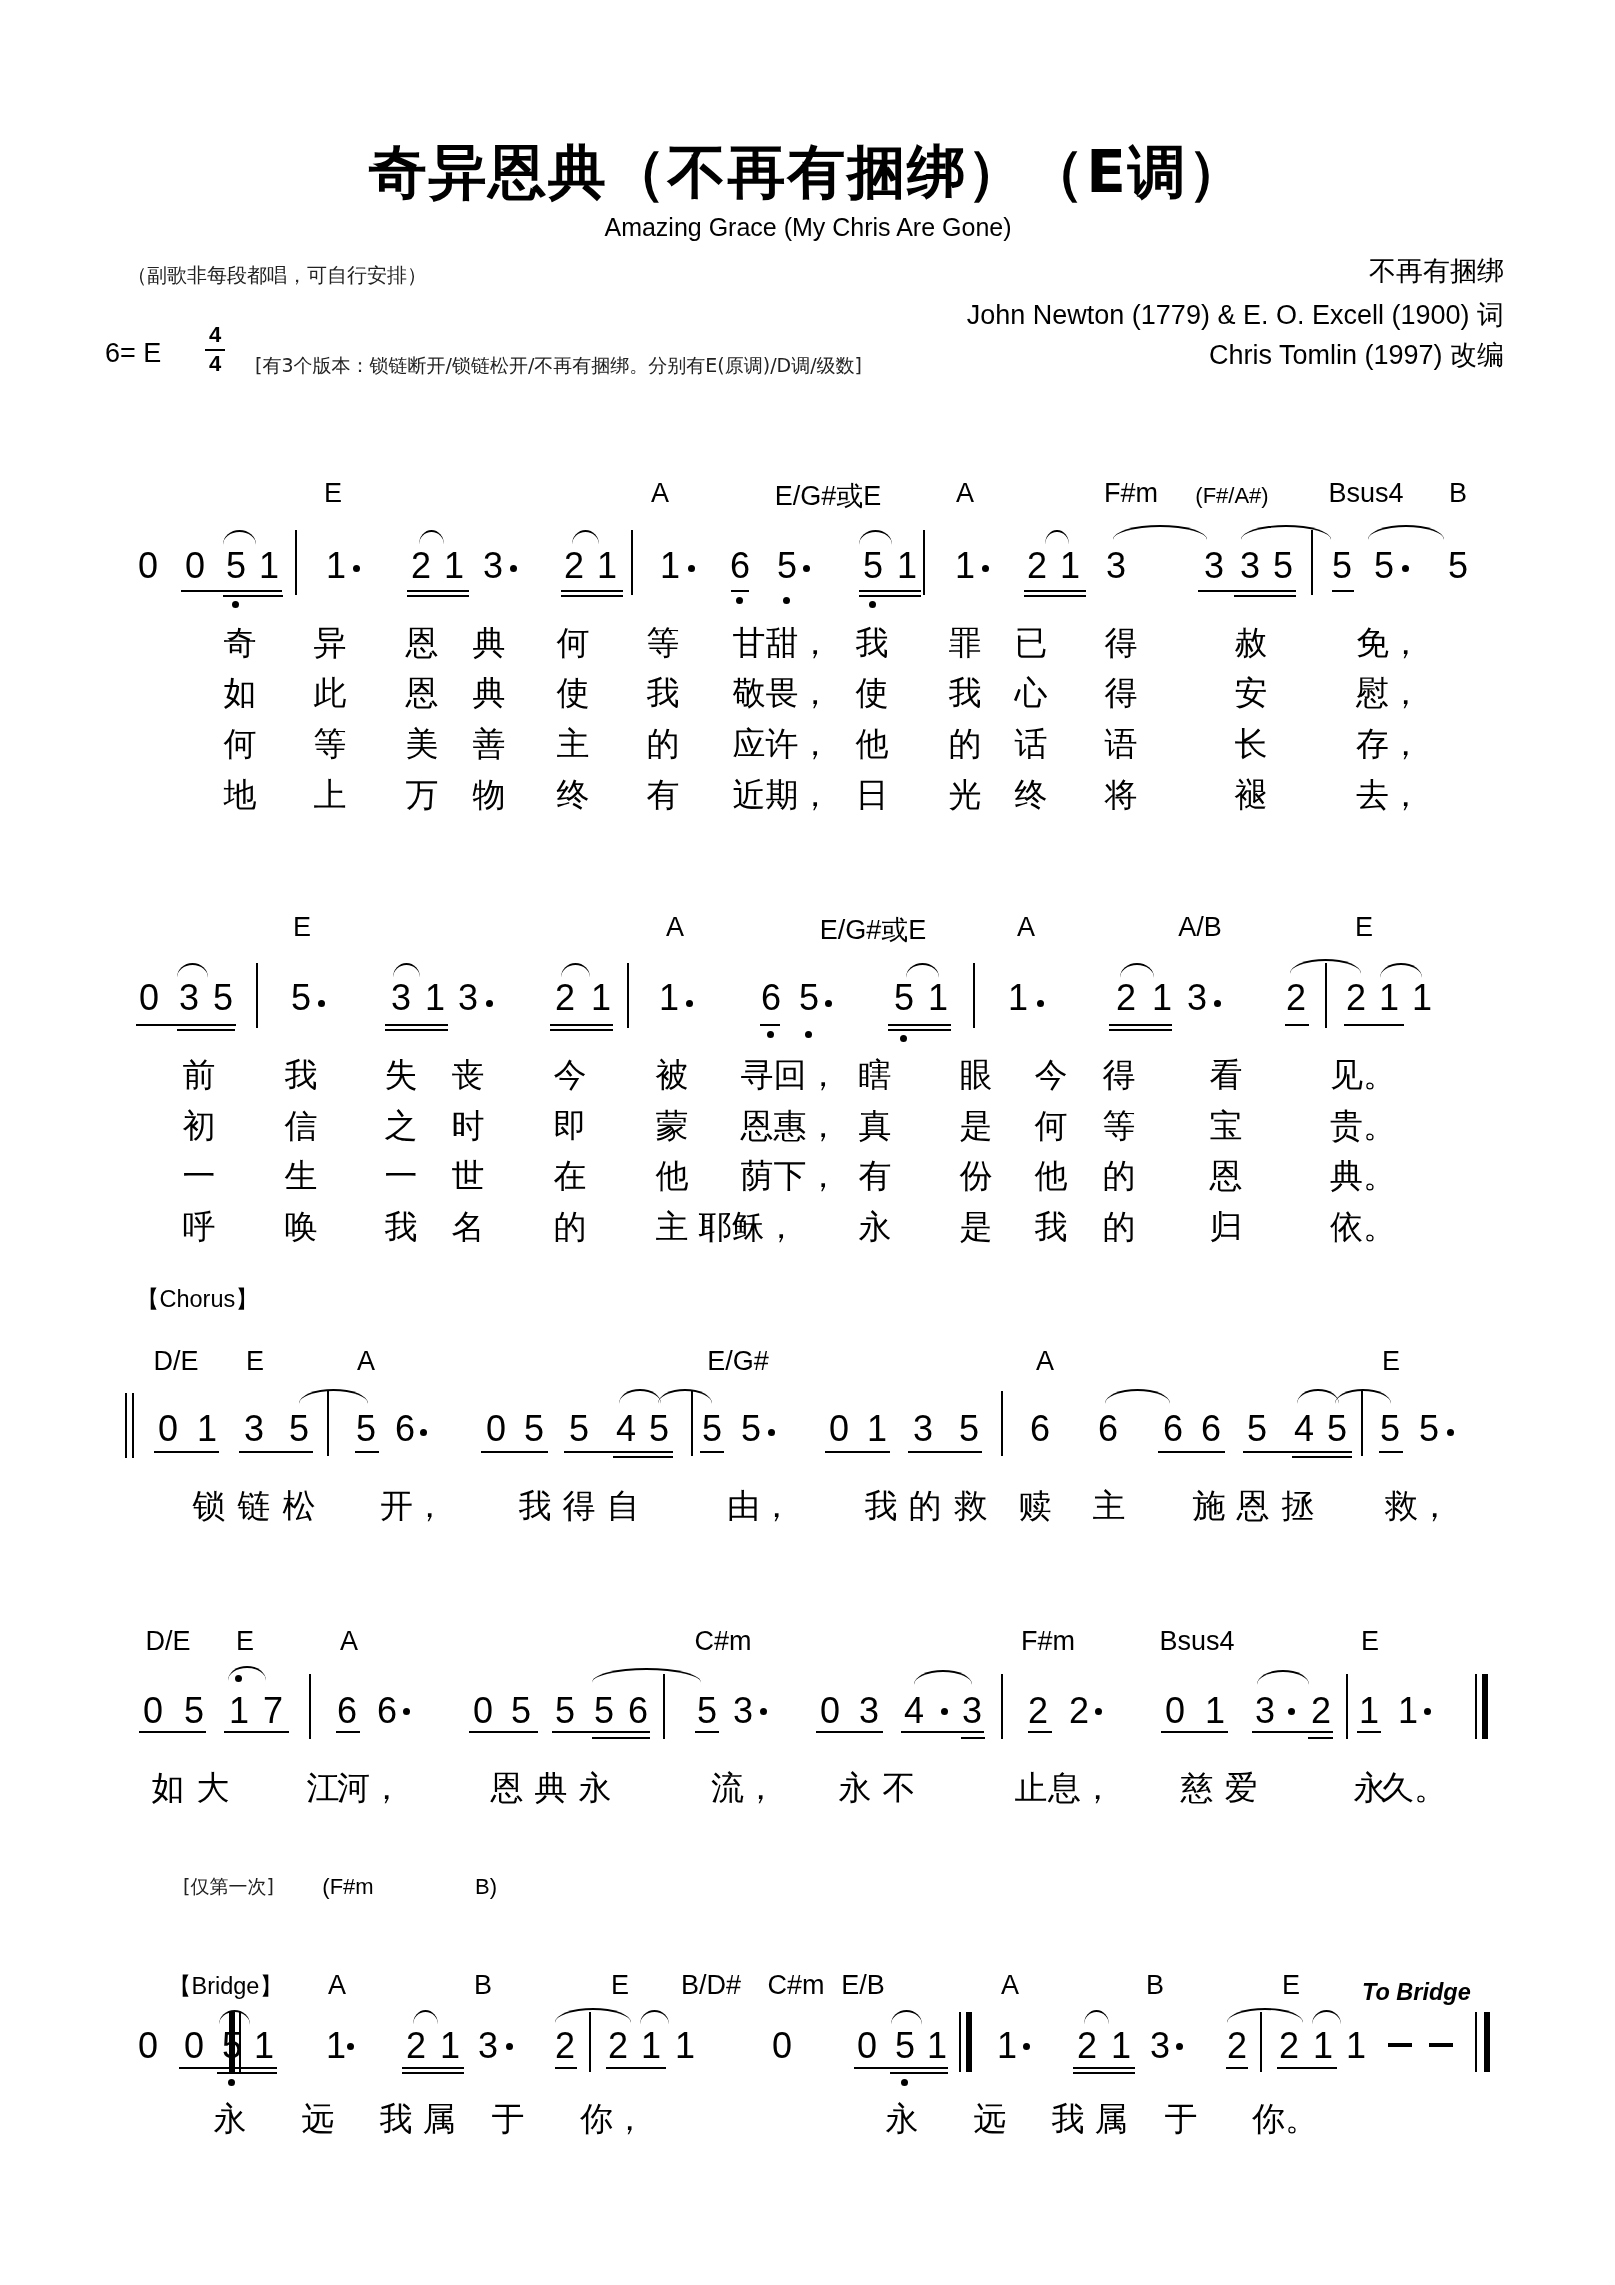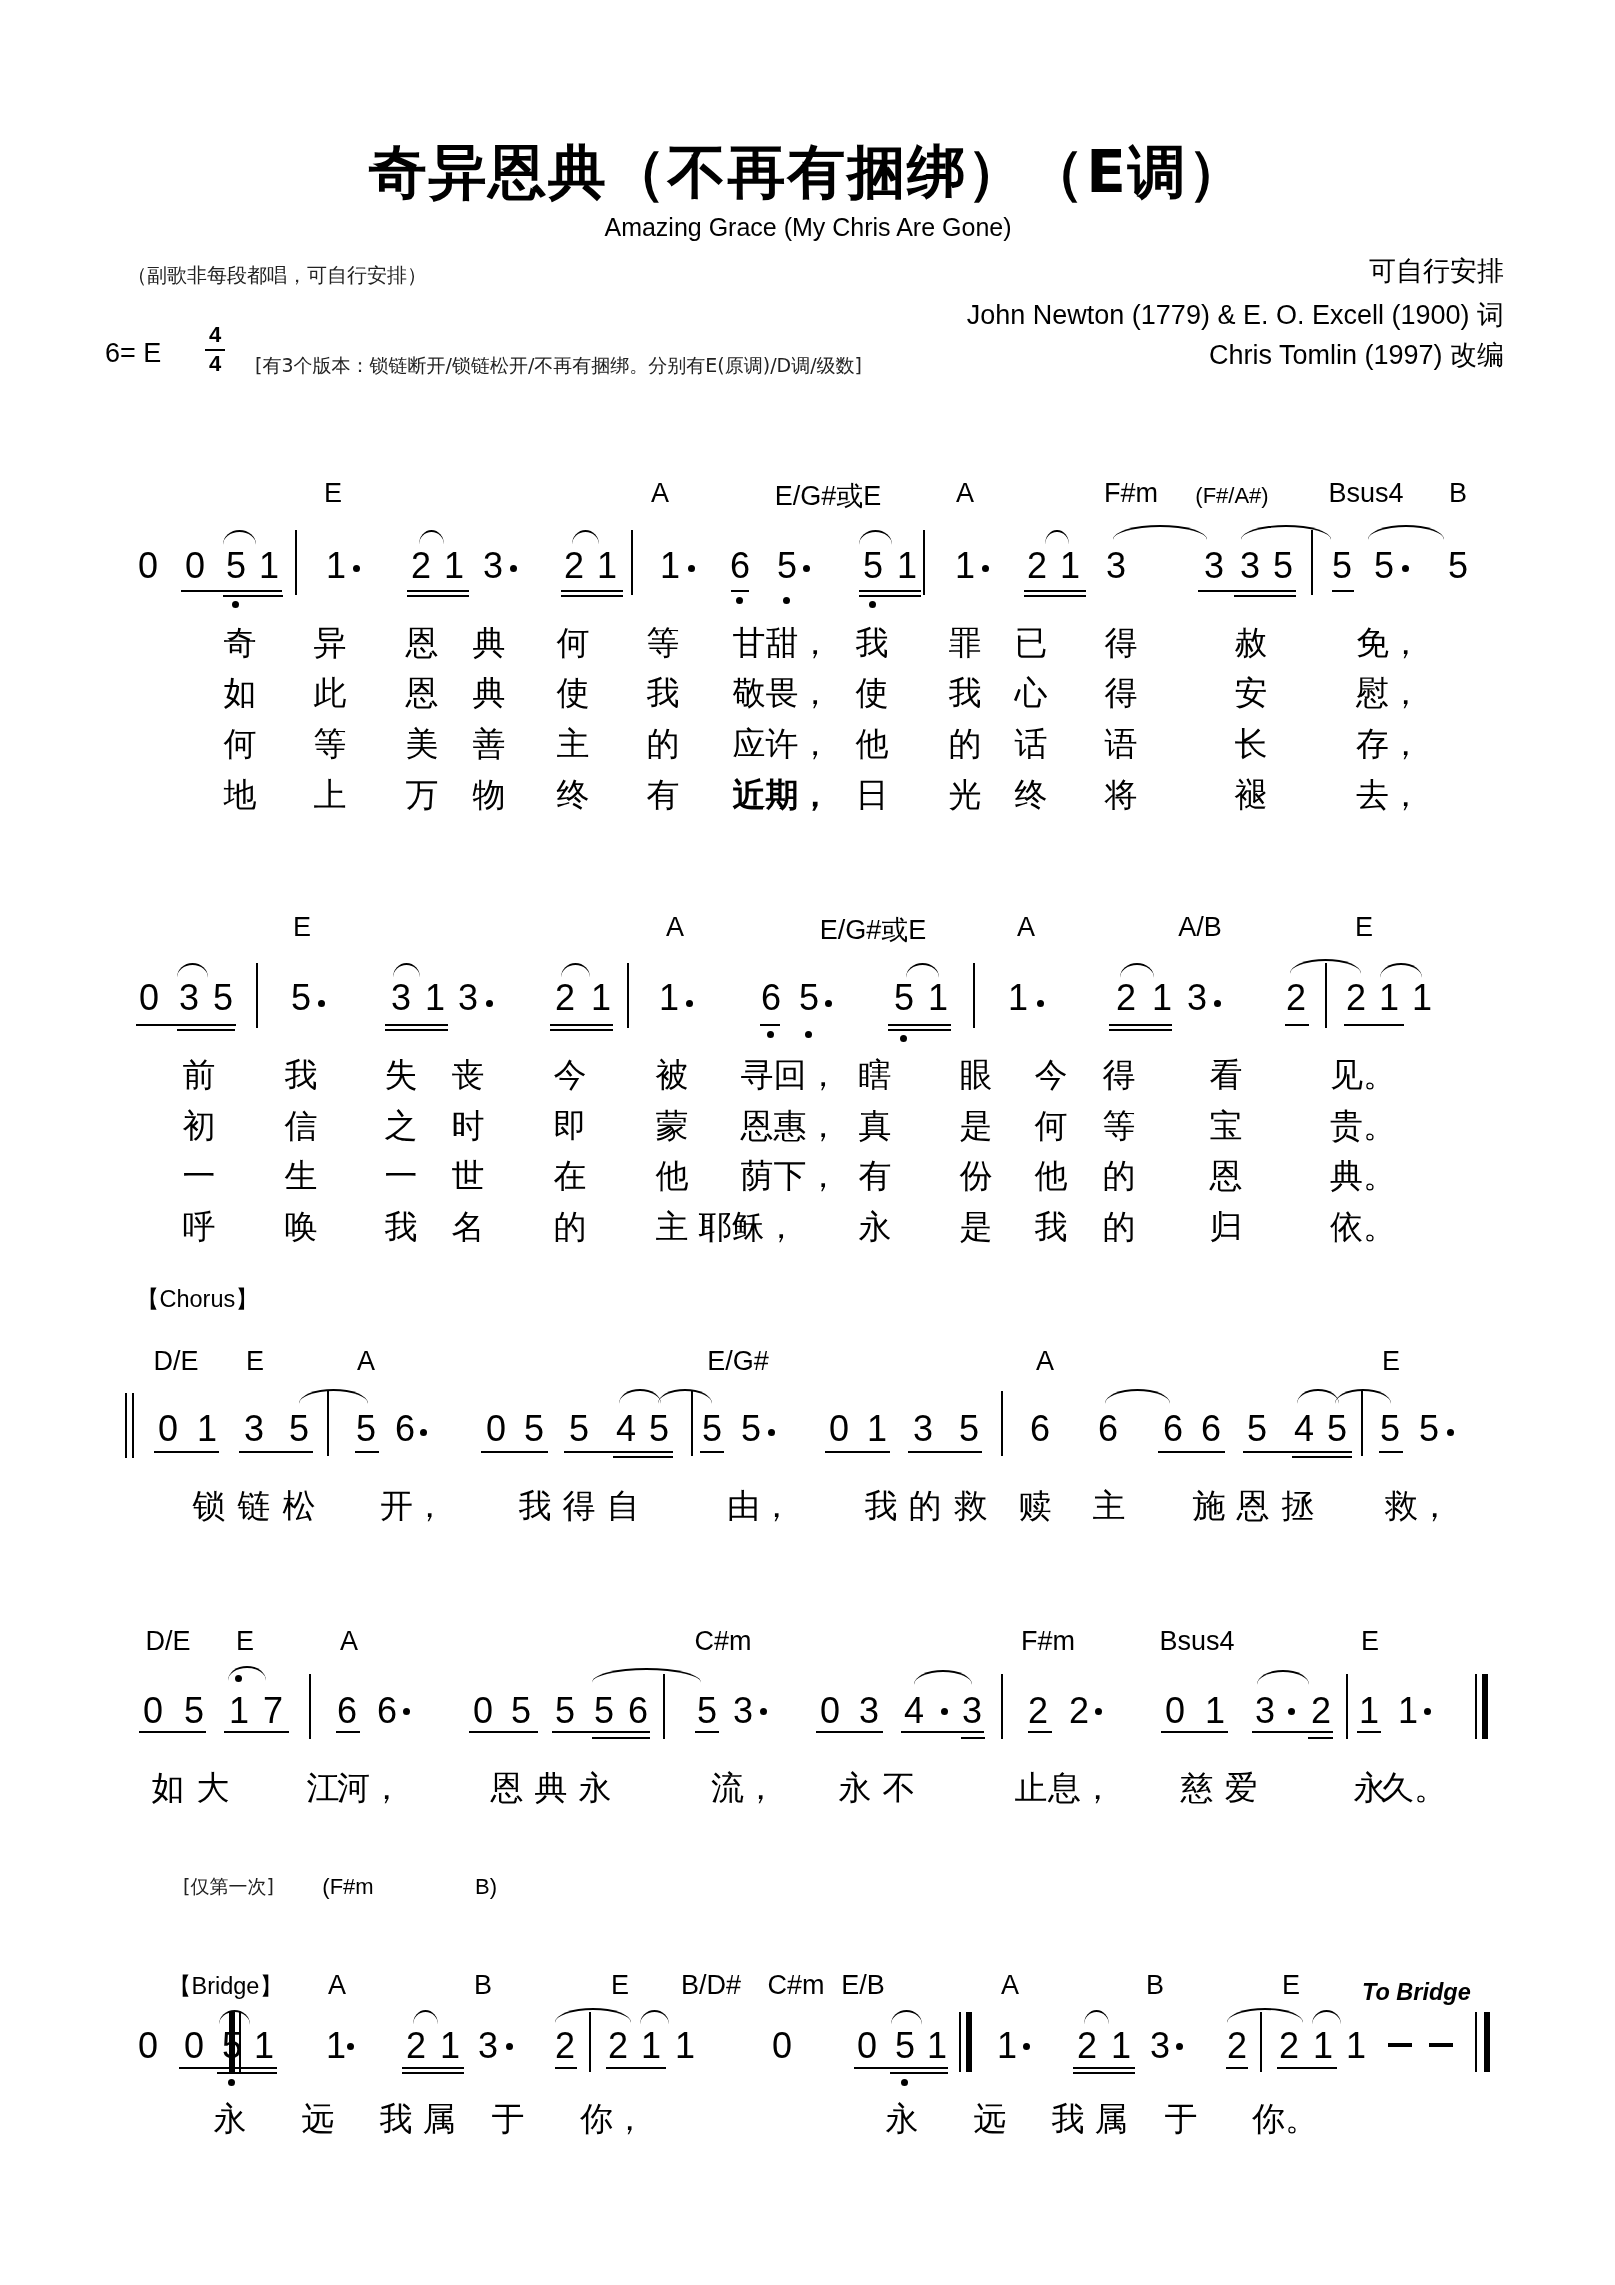--- a/index.html
+++ b/index.html
@@ -27,21 +27,21 @@
   .section { font-size: 23.5px; }
   .tochorus { font-size: 23.5px; font-weight: bold; font-style: italic; }
   .dash { position: absolute; height: 3.6px; width: 23.5px; background: #000; }
 </style>
 </head>
 <body>
 
 <div class="abs title">奇异恩典（不再有捆绑）（E调）</div>
 <div class="abs subtitle">Amazing Grace (My Chris Are Gone)</div>
 <div class="abs note-small" style="left:127px; top:262px;">（副歌非每段都唱，可自行安排）</div>
-<div class="abs credit" style="top:253px;">可自行安排</div>
+<div class="abs credit" style="top:253px;">不再有捆绑</div>
 <div class="abs credit" style="top:297px;">John Newton (1779) &amp; E. O. Excell (1900) 词</div>
 <div class="abs credit" style="top:337px;">Chris Tomlin (1997) 改编</div>
 
 <div class="abs key" style="left:105px; top:338px;">6=  E</div>
 <div class="frac" style="left:204px; top:322px;">4</div>
 <div class="fracline" style="left:205px; top:349px;"></div>
 <div class="frac" style="left:204px; top:351px;">4</div>
 <div class="abs note-small" style="left:255px; top:353px; font-size:19px;">[有3个版本：锁链断开/锁链松开/不再有捆绑。分别有E(原调)/D调/级数]</div>
 
 <div id="v1">
@@ -116,21 +116,21 @@
     <div class="abs lyr" style="left: 1031px; top: 722px;">话</div>
     <div class="abs lyr" style="left: 1121px; top: 722px;">语</div>
     <div class="abs lyr" style="left: 1251px; top: 722px;">长</div>
     <div class="abs lyr" style="left: 1389px; top: 722px;">存，</div>
     <div class="abs lyr" style="left: 240px; top: 773px;">地</div>
     <div class="abs lyr" style="left: 330px; top: 773px;">上</div>
     <div class="abs lyr" style="left: 422px; top: 773px;">万</div>
     <div class="abs lyr" style="left: 489px; top: 773px;">物</div>
     <div class="abs lyr" style="left: 573px; top: 773px;">终</div>
     <div class="abs lyr" style="left: 663px; top: 773px;">有</div>
-    <div class="abs lyr" style="left: 782px; top: 773px; font-weight: bold;">近期，</div>
+    <div class="abs lyr" style="left: 782px; top: 773px;">近期，</div>
     <div class="abs lyr" style="left: 872px; top: 773px;">日</div>
     <div class="abs lyr" style="left: 965px; top: 773px;">光</div>
     <div class="abs lyr" style="left: 1031px; top: 773px;">终</div>
     <div class="abs lyr" style="left: 1121px; top: 773px;">将</div>
     <div class="abs lyr" style="left: 1251px; top: 773px;">褪</div>
     <div class="abs lyr" style="left: 1389px; top: 773px;">去，</div>
   </div>
 
 <div id="v2">
     <div class="abs chord" style="left: 302px; top: 912px;">E</div>

